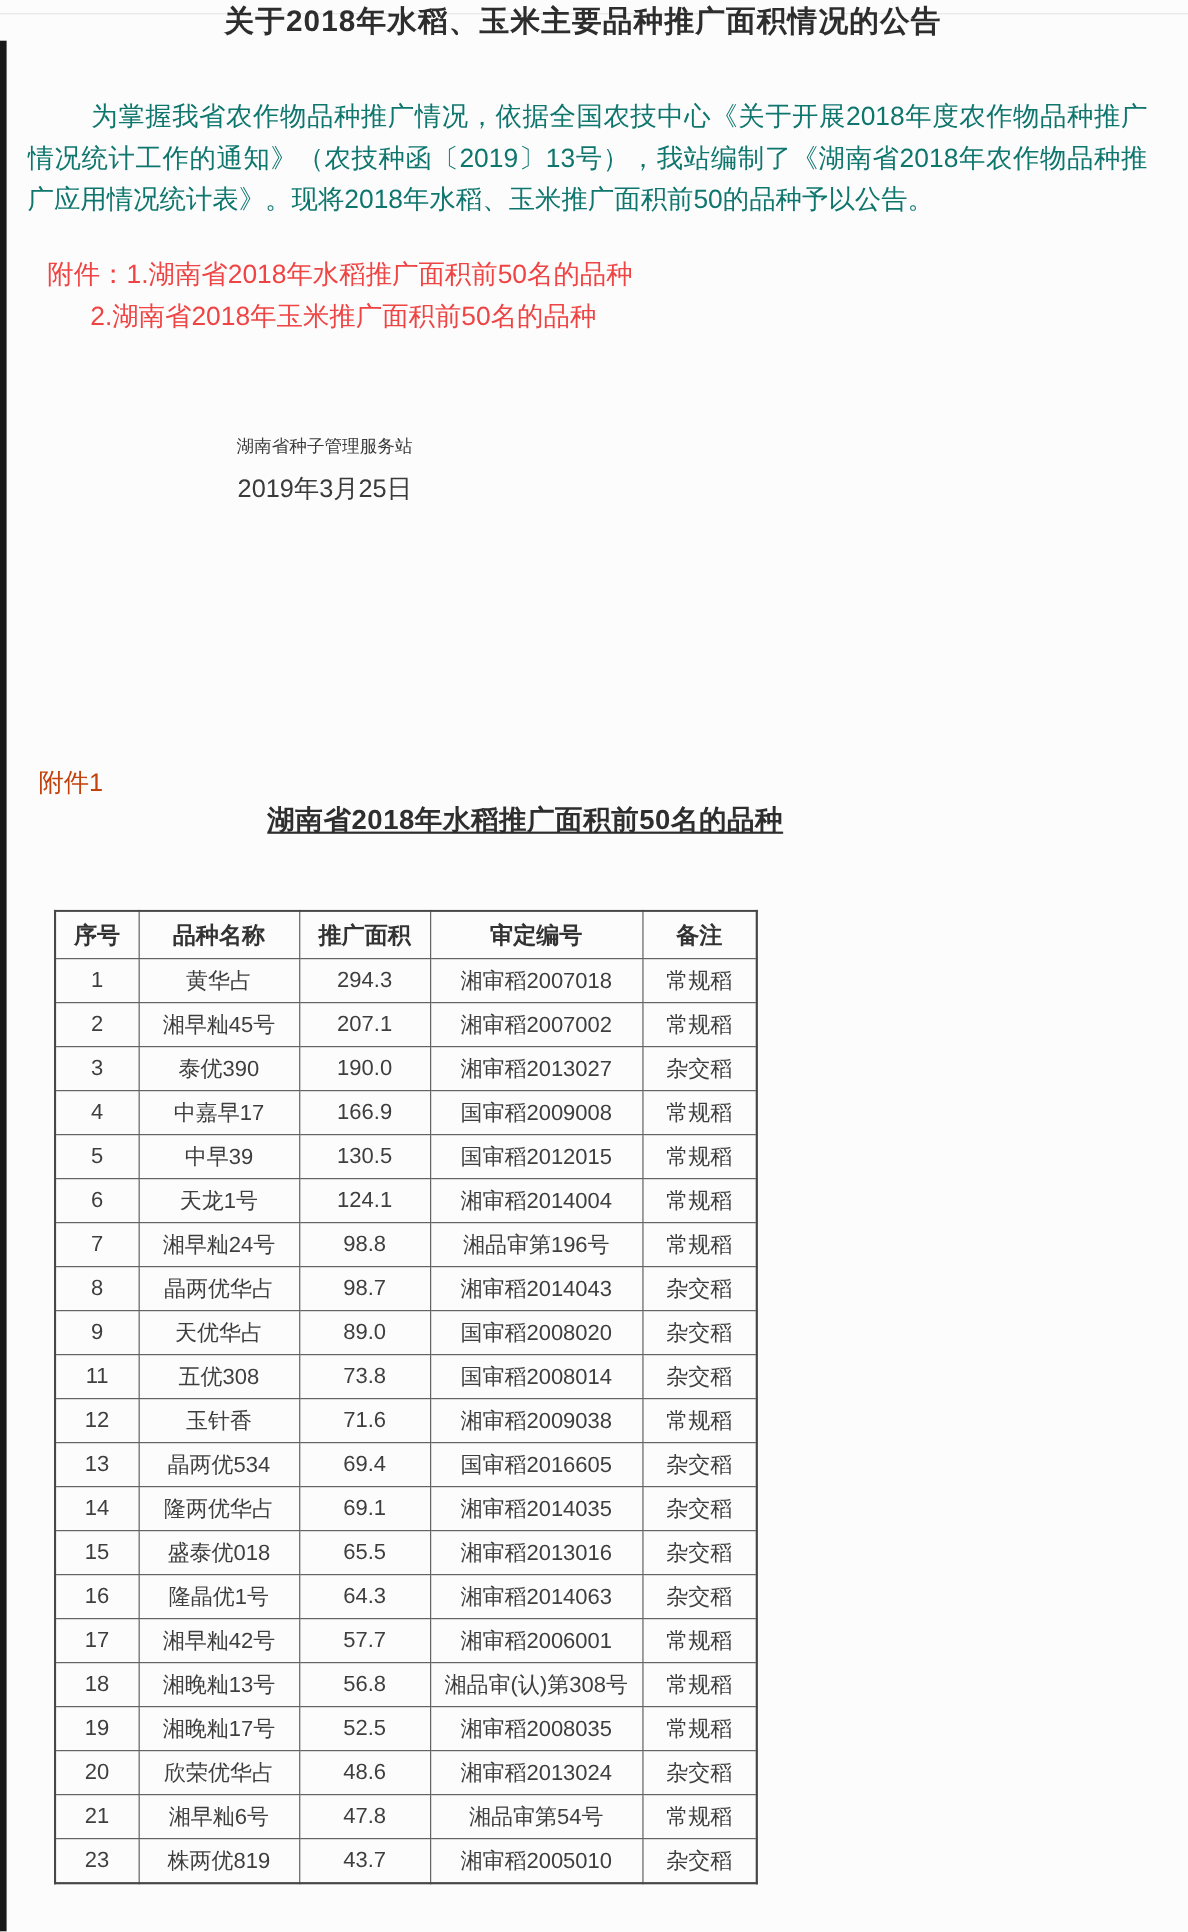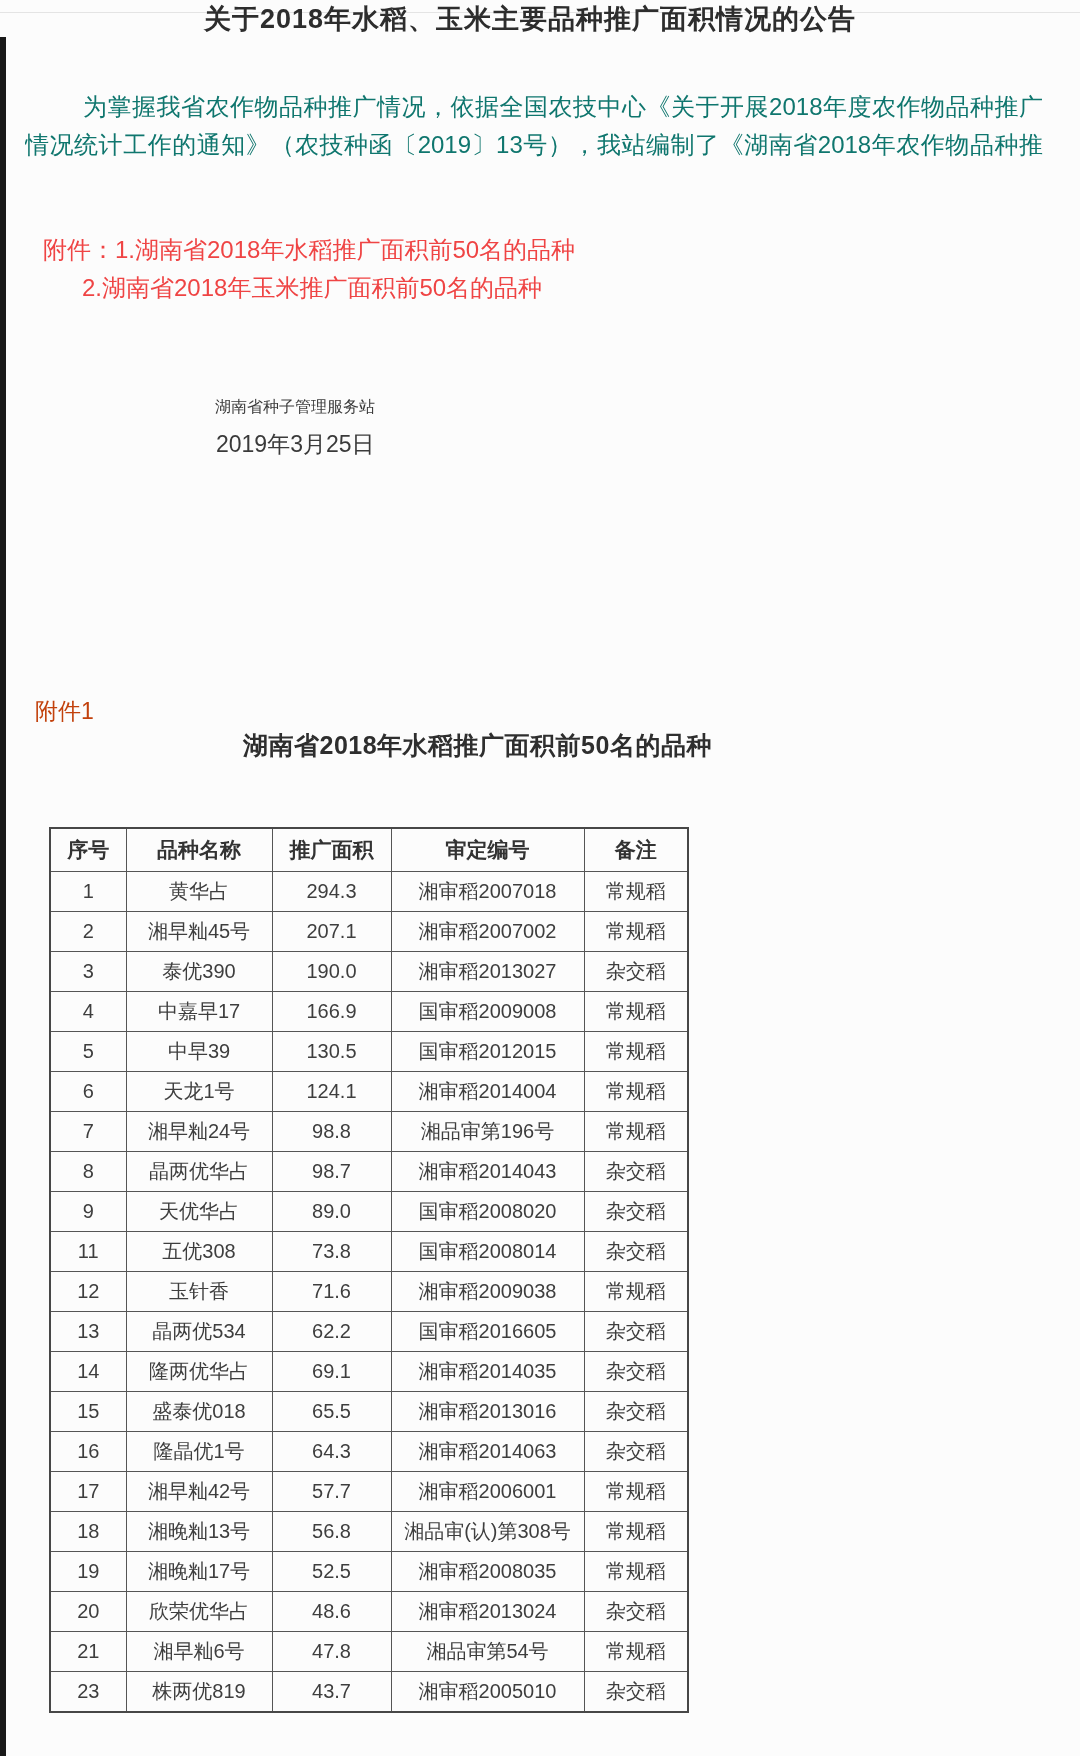--- a/index.html
+++ b/index.html
@@ -22,21 +22,21 @@
   .paragraph{position:absolute;top:76px;left:25px;width:1018px;font-size:24px;color:#0f766e;margin-top:12px;}
   .para-line{height:37.5px;line-height:37.5px;white-space:nowrap;}
   .para-line.fill{text-align:justify;text-align-last:justify;white-space:normal;height:37.5px;overflow:hidden;}
   .para-line.indent{padding-left:58px;}
   .attachments{position:absolute;top:231px;left:43px;font-size:24px;color:#ef4444;}
   .attach-line{height:38px;line-height:38px;}
   .attach-line.second{padding-left:39px;}
   .issuer{position:absolute;top:394px;left:215px;font-size:16px;color:#3a3a3a;line-height:26px;}
   .issue-date{position:absolute;top:431px;left:216px;font-size:23px;color:#3a3a3a;line-height:26px;}
   .appendix-label{position:absolute;top:696px;left:35px;font-size:23px;color:#c2410c;}
-  .table-title{position:absolute;top:729px;left:243px;font-size:25px;font-weight:bold;color:#2e2e2e;letter-spacing:0.5px;}
+  .table-title{position:absolute;top:729px;left:243px;font-size:25px;font-weight:bold;color:#2e2e2e;letter-spacing:0.5px;text-decoration:underline;}
   .table-wrap{position:absolute;top:827px;left:49px;width:642px;height:1142px;overflow:hidden;}
   table.rank{
     border-collapse:collapse;table-layout:fixed;width:638px;
     border:2.5px solid #474747;
   }
   table.rank th,table.rank td{
     border:1.5px solid #555;
     padding:0;text-align:center;vertical-align:middle;
     color:#3e3e3e;overflow:hidden;white-space:nowrap;
   }
@@ -54,20 +54,21 @@
 <div class="page">
 
   <div class="top-edge-line"></div>
   <div class="left-bar"></div>
 
   <div class="doc-title">关于2018年水稻、玉米主要品种推广面积情况的公告</div>
 
   <div class="paragraph">
     <div class="para-line fill indent">为掌握我省农作物品种推广情况，依据全国农技中心《关于开展2018年度农作物品种推广</div>
     <div class="para-line fill">情况统计工作的通知》（农技种函〔2019〕13号），我站编制了《湖南省2018年农作物品种推</div>
+    <div class="para-line">广应用情况统计表》。现将2018年水稻、玉米推广面积前50的品种予以公告。</div>
   </div>
 
   <div class="attachments">
     <div class="attach-line">附件：1.湖南省2018年水稻推广面积前50名的品种</div>
     <div class="attach-line second">2.湖南省2018年玉米推广面积前50名的品种</div>
   </div>
 
   <div class="issuer">湖南省种子管理服务站</div>
   <div class="issue-date">2019年3月25日</div>
 
@@ -179,21 +180,21 @@
             <td>12</td>
             <td>玉针香</td>
             <td>71.6</td>
             <td>湘审稻2009038</td>
             <td>常规稻</td>
           </tr>
 
           <tr>
             <td>13</td>
             <td>晶两优534</td>
-            <td>62.2</td>
+            <td>69.4</td>
             <td>国审稻2016605</td>
             <td>杂交稻</td>
           </tr>
 
           <tr>
             <td>14</td>
             <td>隆两优华占</td>
             <td>69.1</td>
             <td>湘审稻2014035</td>
             <td>杂交稻</td>

